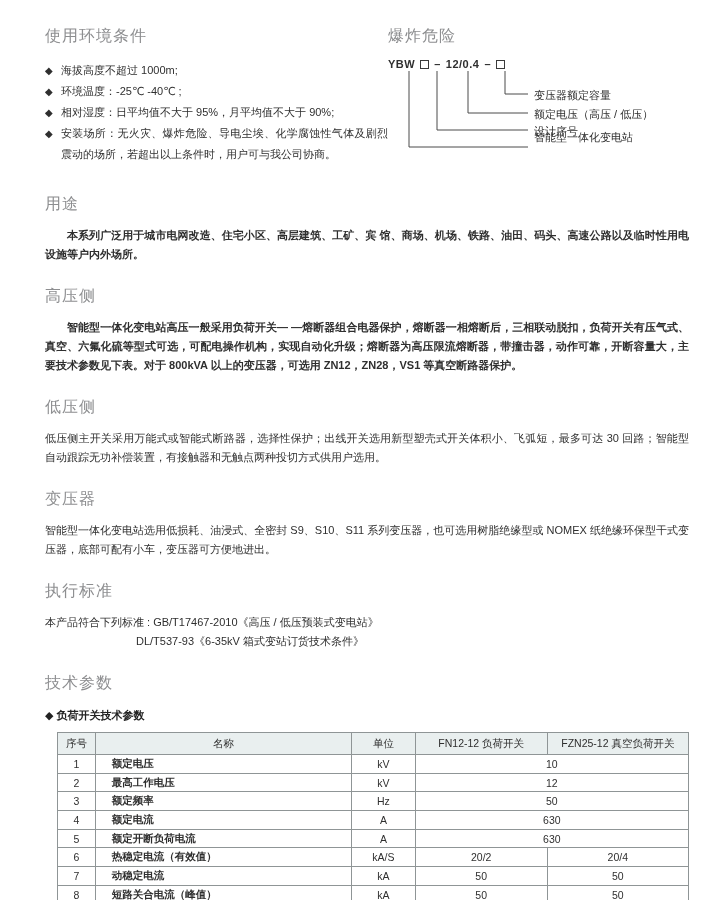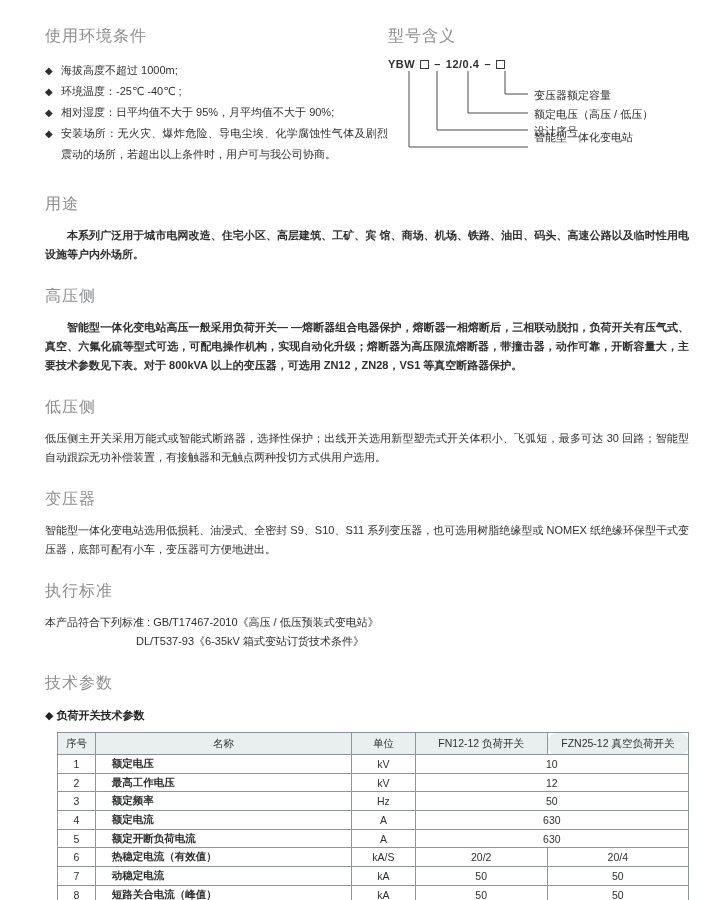--- a/index.html
+++ b/index.html
@@ -57,21 +57,21 @@
     border: 1px solid #8f9596;
     height: 18.7px; padding: 0 2px;
     text-align: center; vertical-align: middle;
     overflow: hidden; white-space: nowrap;
   }
   table.params thead th {
     background: #e9efef; font-weight: 400; height: 22px;
   }
   table.params td.name-cell { text-align: left; padding-left: 16px; font-weight: bold; }
   .w-no { width: 6%; } .w-name { width: 40.6%; } .w-unit { width: 10.1%; }
-  .w-fn { width: 20.9%; } .w-fzn { width: 22.4%; border-radius: 10px; }
+  .w-fn { width: 20.9%; } .w-fzn { width: 22.4%; }
 </style>
 </head>
 <body>
 
 <div class="page">
 
   <div class="top-row">
 
     <section class="col-env">
       <h2 class="sec-title">使用环境条件</h2>
@@ -89,21 +89,21 @@
           <span class="env-text">相对湿度：日平均值不大于 95%，月平均值不大于 90%;</span>
         </li>
         <li class="env-item">
           <span class="bullet">◆</span>
           <span class="env-text">安装场所：无火灾、爆炸危险、导电尘埃、化学腐蚀性气体及剧烈震动的场所，若超出以上条件时，用户可与我公司协商。</span>
         </li>
       </ul>
     </section>
 
     <section class="col-model">
-      <h2 class="sec-title">型号含义</h2>
+      <h2 class="sec-title">爆炸危险</h2>
       <div class="model-diagram">
         <svg class="diagram-svg" width="315" height="100" viewBox="0 0 315 100">
           <path d="M117,13 V36 H140" fill="none" stroke="#4a4a4a" stroke-width="1"></path>
           <path d="M80,13 V55 H140" fill="none" stroke="#4a4a4a" stroke-width="1"></path>
           <path d="M49,13 V72 H140" fill="none" stroke="#4a4a4a" stroke-width="1"></path>
           <path d="M21,13 V89 H140" fill="none" stroke="#4a4a4a" stroke-width="1"></path>
         </svg>
         <div class="code-line">
           <span class="part">YBW</span><span class="model-box"></span><span class="part">–</span><span class="part gap">12/0.4</span><span class="part">–</span><span class="model-box"></span>
         </div>

